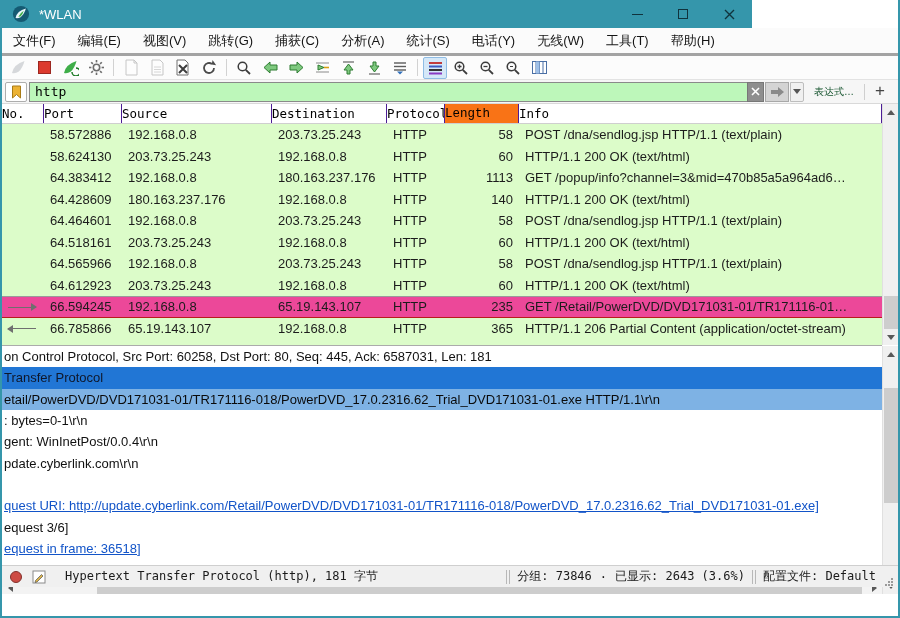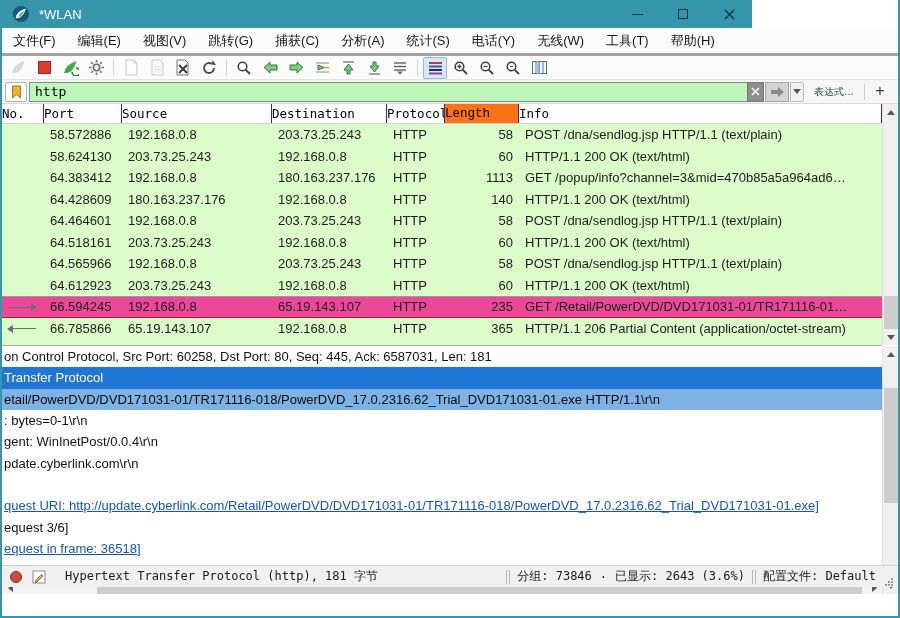--- a/index.html
+++ b/index.html
@@ -83,21 +83,21 @@
                         border-bottom:4px solid transparent; }
 
   
   .splitter { position:absolute; left:0; top:345px; width:880px; height:1px; background:#ababab; }
 
   
   .detail { position:absolute; left:0; top:346px; width:880px; height:234px;
             background:#fff; overflow:hidden; }
   .dline { height:21.3px; font-size:13px; color:#111; white-space:pre; overflow:hidden;
            display:flex; align-items:center; padding-left:2px; }
-  .dline.selected { background:#2176d5; color:#fef9c3; }
+  .dline.selected { background:#2176d5; color:#0f172a; }
   .dline.child { background:#7eb2e4; color:#0a0a0a; }
   .dline.link { color:#1254c8; }
   .dline.link .lt { text-decoration:underline; }
 
   
   .vsb { position:absolute; width:16px; background:#f0f0f0; border-left:1px solid #e0e0e0; }
   .vsb1 { right:0; top:104px; height:241px; }
   .vsb2 { right:0; top:346px; height:248px; }
   .sb-arrow { position:absolute; left:0; width:16px; height:16px; display:flex;
               align-items:center; justify-content:center; }

